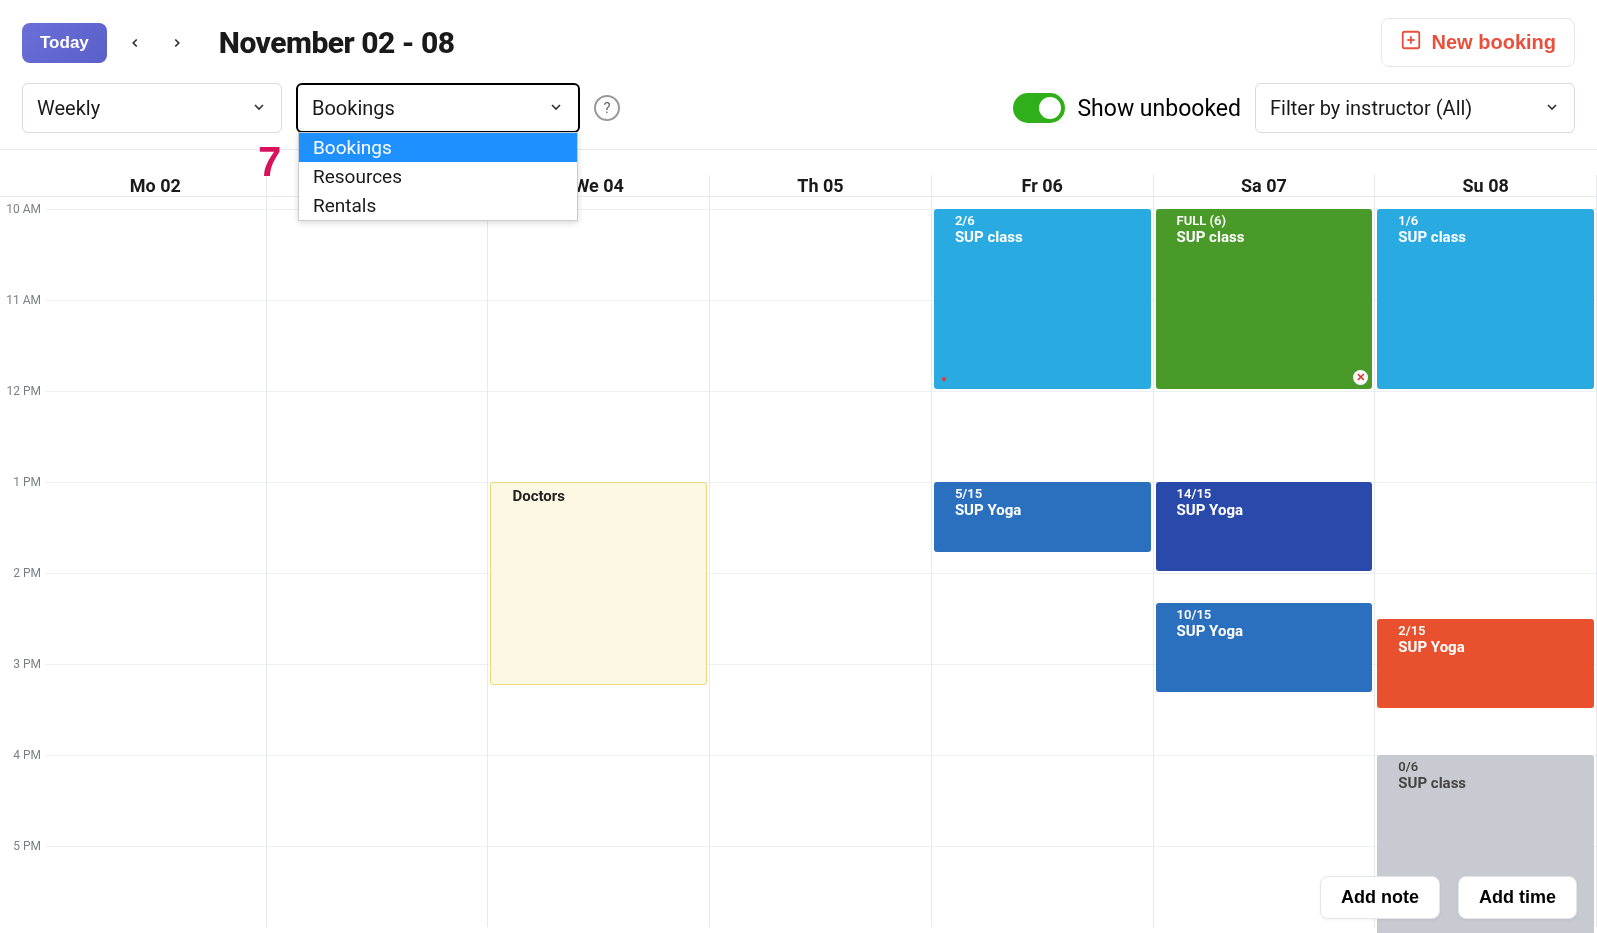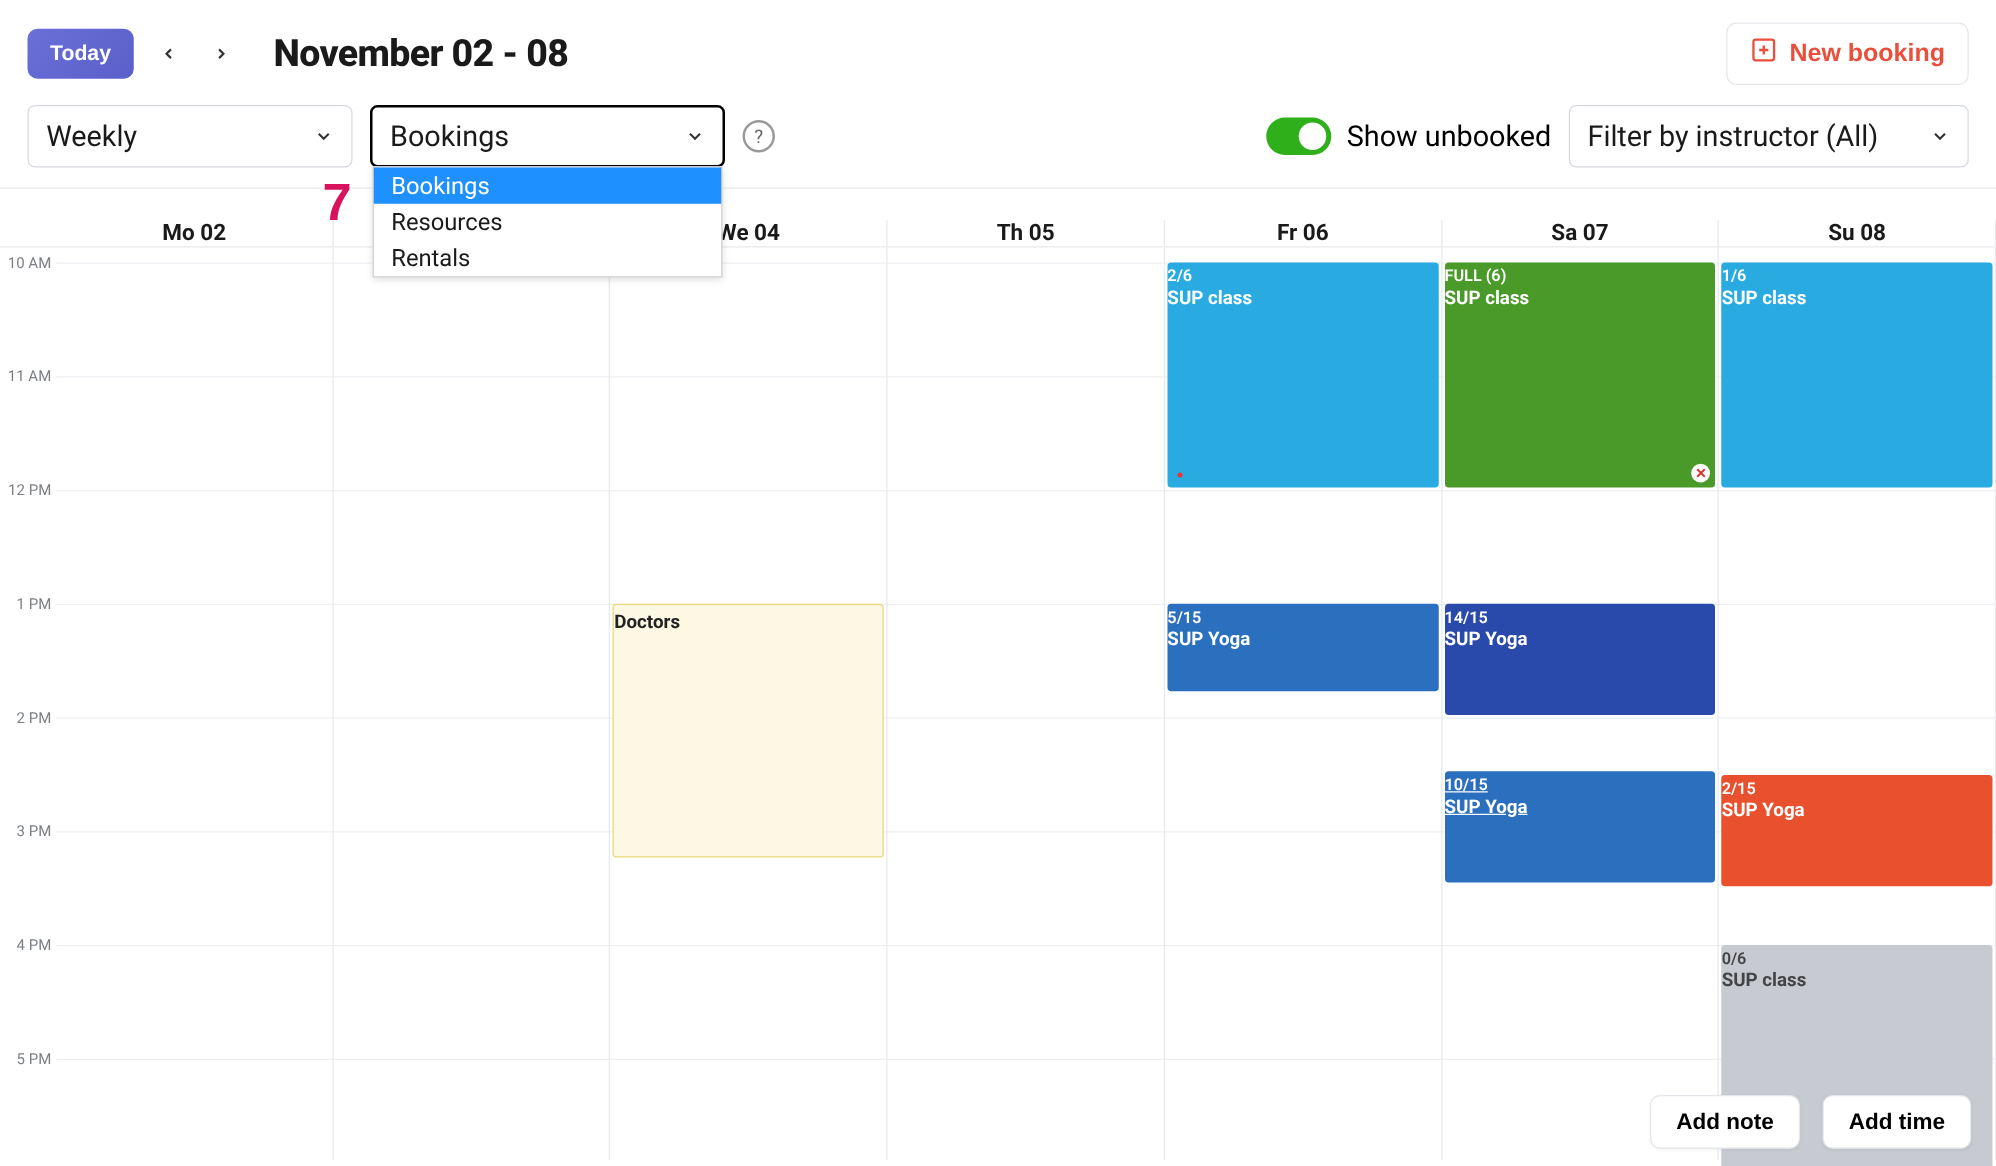--- a/index.html
+++ b/index.html
@@ -66,21 +66,21 @@
   align-items: center;
   padding: 6px 22px 16px 22px;
   gap: 14px;
   position: relative;
 }
 .select-box {
   border: 1px solid #d6dae0;
   border-radius: 6px;
   background: #fff;
   padding: 10px 14px;
-  font-size: 23px;
+  font-size: 20px;
   display: flex;
   align-items: center;
   justify-content: space-between;
   cursor: pointer;
   min-width: 260px;
   height: 50px;
 }
 .select-box.active {
   border: 2.5px solid #000;
 }
@@ -224,21 +224,21 @@
   right: 0;
   border-top: 1px solid #edf0f3;
 }
 
 
 .event {
   position: absolute;
   left: 2px;
   right: 2px;
   border-radius: 3px;
-  padding: 4px 0;
+  padding: 4px 21px;
   color: #fff;
   font-size: 14px;
   overflow: hidden;
   cursor: pointer;
 }
 .event .cap {
   font-weight: 600;
   font-size: 13px;
 }
 .event .title {
@@ -420,21 +420,21 @@
         <div class="day-col">
           <div class="event green" style="top: 12px; height: 180px;">
             <div class="cap">FULL (6)</div>
             <div class="title">SUP class</div>
             <div class="close-badge">✕</div>
           </div>
           <div class="event blue-darkest" style="top: 285px; height: 89px;">
             <div class="cap">14/15</div>
             <div class="title">SUP Yoga</div>
           </div>
-          <div class="event blue-dark" style="top: 419px; height: 89px; text-decoration: underline;">
+          <div class="event blue-dark" style="top: 406px; height: 89px;">
             <div class="cap">10/15</div>
             <div class="title">SUP Yoga</div>
           </div>
         </div>
         <div class="day-col">
           <div class="event blue-light" style="top: 12px; height: 180px;">
             <div class="cap">1/6</div>
             <div class="title">SUP class</div>
           </div>
           <div class="event orange" style="top: 421.5px; height: 89px;">

